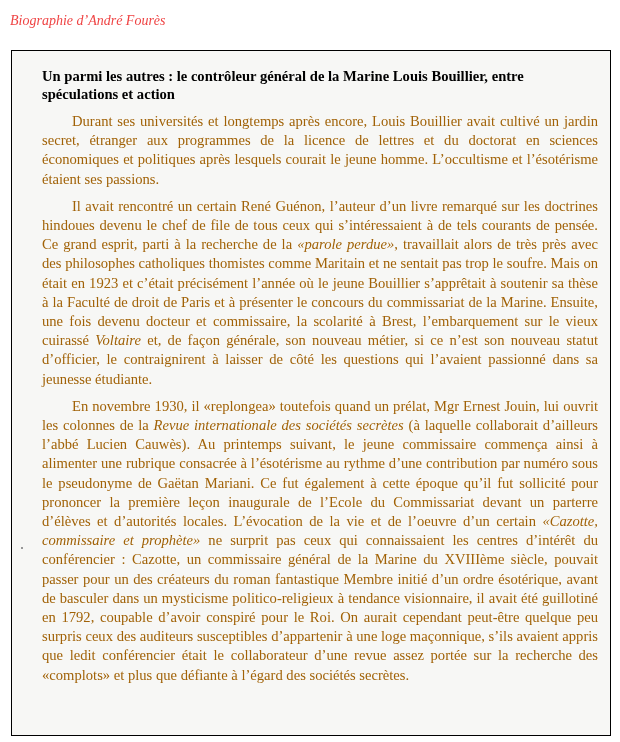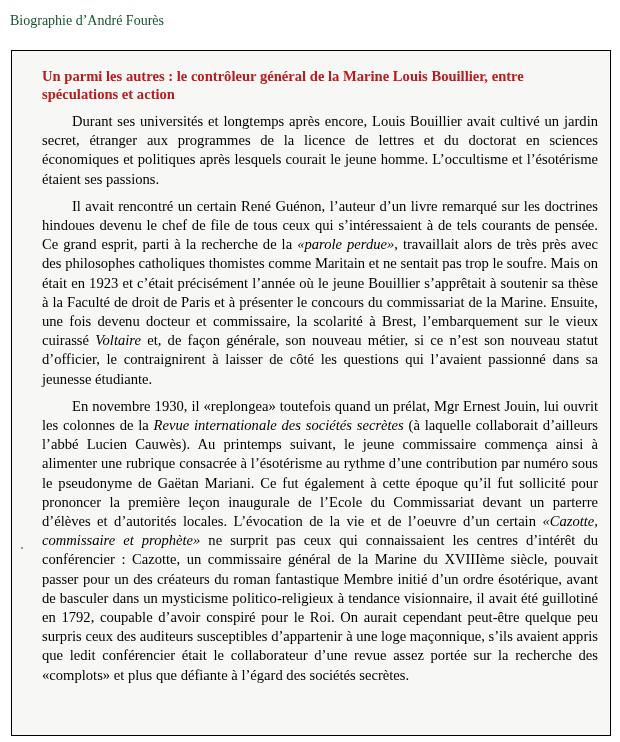--- a/index.html
+++ b/index.html
@@ -13,22 +13,23 @@
       position: relative;
       overflow: hidden;
       font-family: "Liberation Serif", "DejaVu Serif", serif;
       color: #1a1a1a;
     }
     .page-header {
       position: absolute;
       left: 10px;
       top: 13px;
       font-size: 14px;
-      color: #14532d;
+      color: #ef4444;
       font-family: "Liberation Serif", serif;
+      font-style: italic;
     }
     .scan-frame {
       position: absolute;
       left: 11px;
       top: 50px;
       width: 600px;
       height: 686px;
       border: 1px solid #000;
       box-sizing: border-box;
       background: #f7f7f5;
@@ -37,30 +38,30 @@
       position: absolute;
       left: 30px;
       top: 16px;
       width: 556px;
     }
     .article-title {
       font-family: "Liberation Serif", "DejaVu Serif", serif;
       font-weight: bold;
       font-size: 14.6px;
       line-height: 18px;
-      color: #b91c1c;
+      color: #000000;
       margin: 0 0 9px 0;
     }
     .para {
       font-size: 14.6px;
       line-height: 19.2px;
       text-align: justify;
       text-indent: 30px;
       margin: 0 0 8px 0;
-      color: #000000;
+      color: #a16207;
       hyphens: none;
     }
     .para em { }
     .scan-dot {
       position: absolute;
       left: 9px;
       top: 496px;
       width: 2px;
       height: 2px;
       background: #777;

